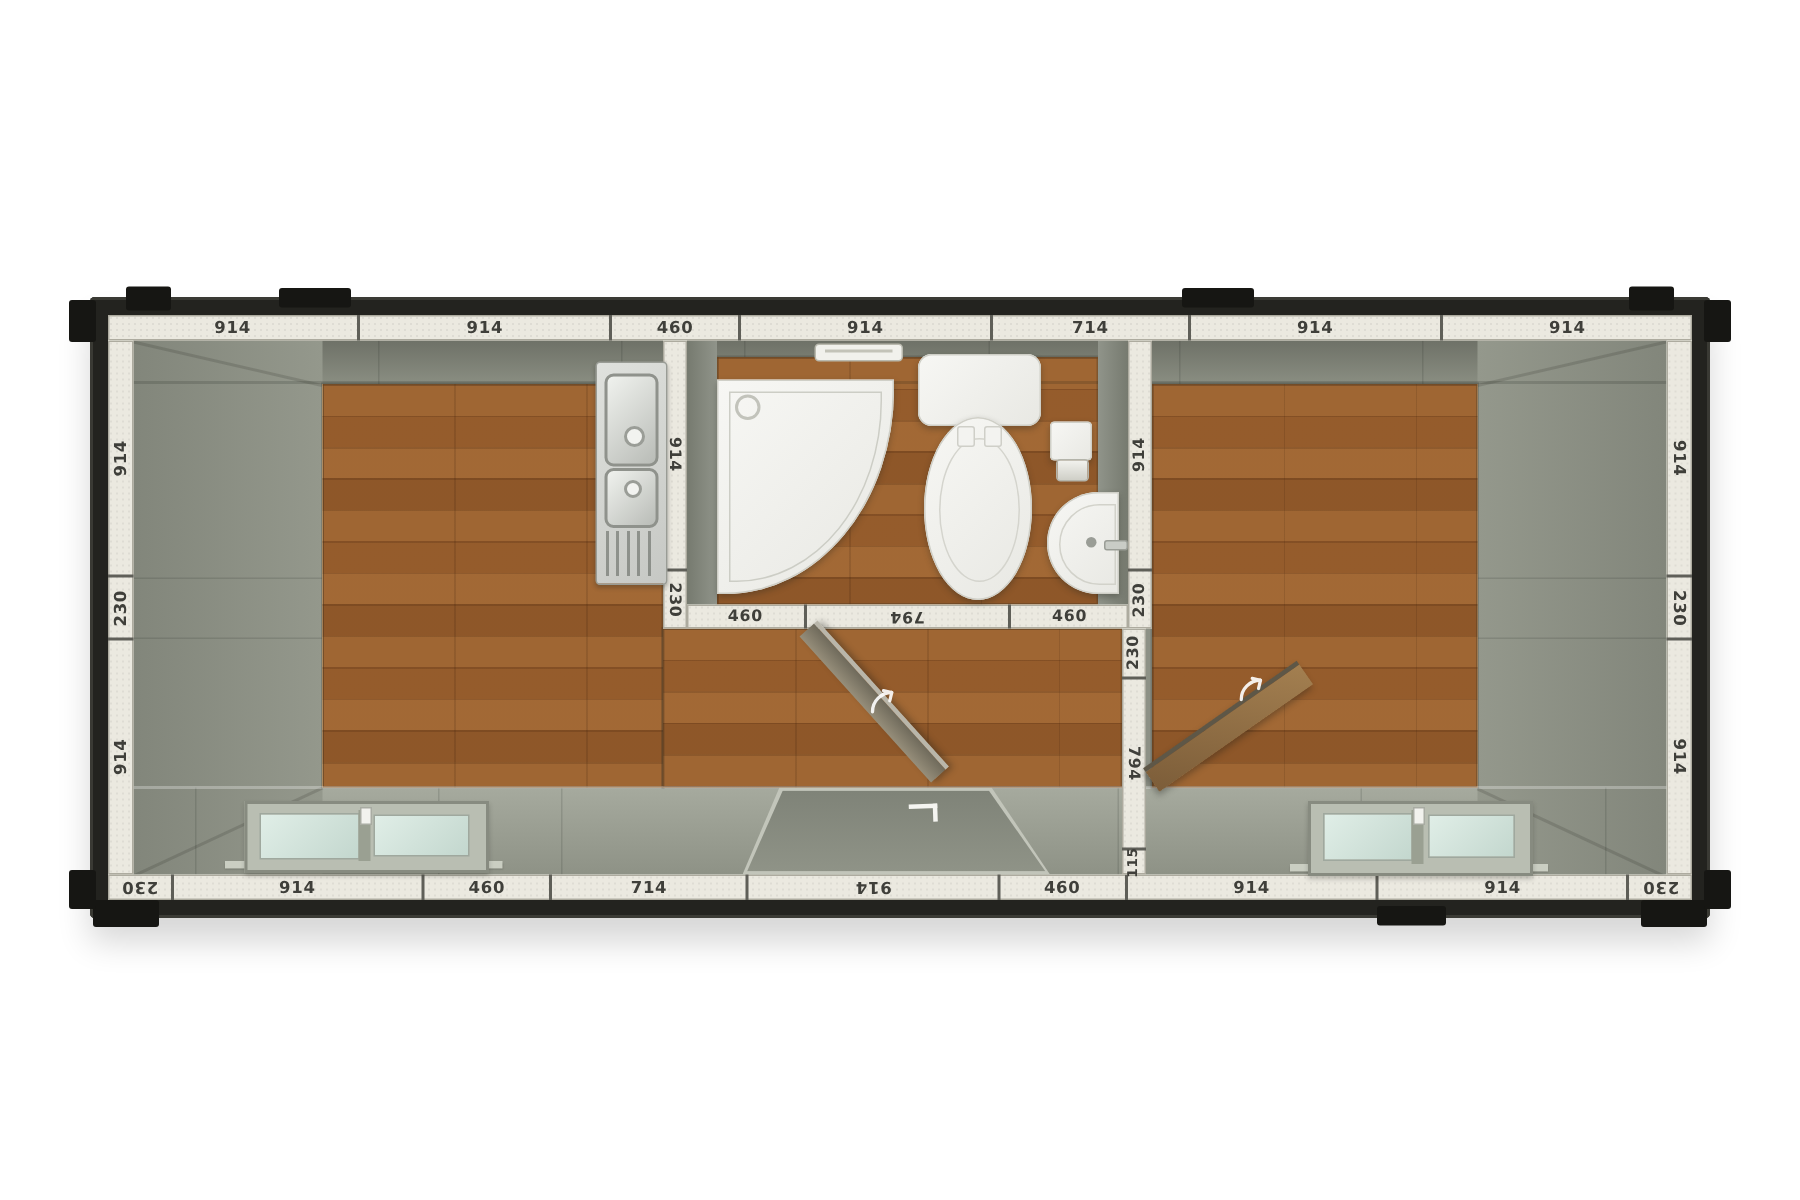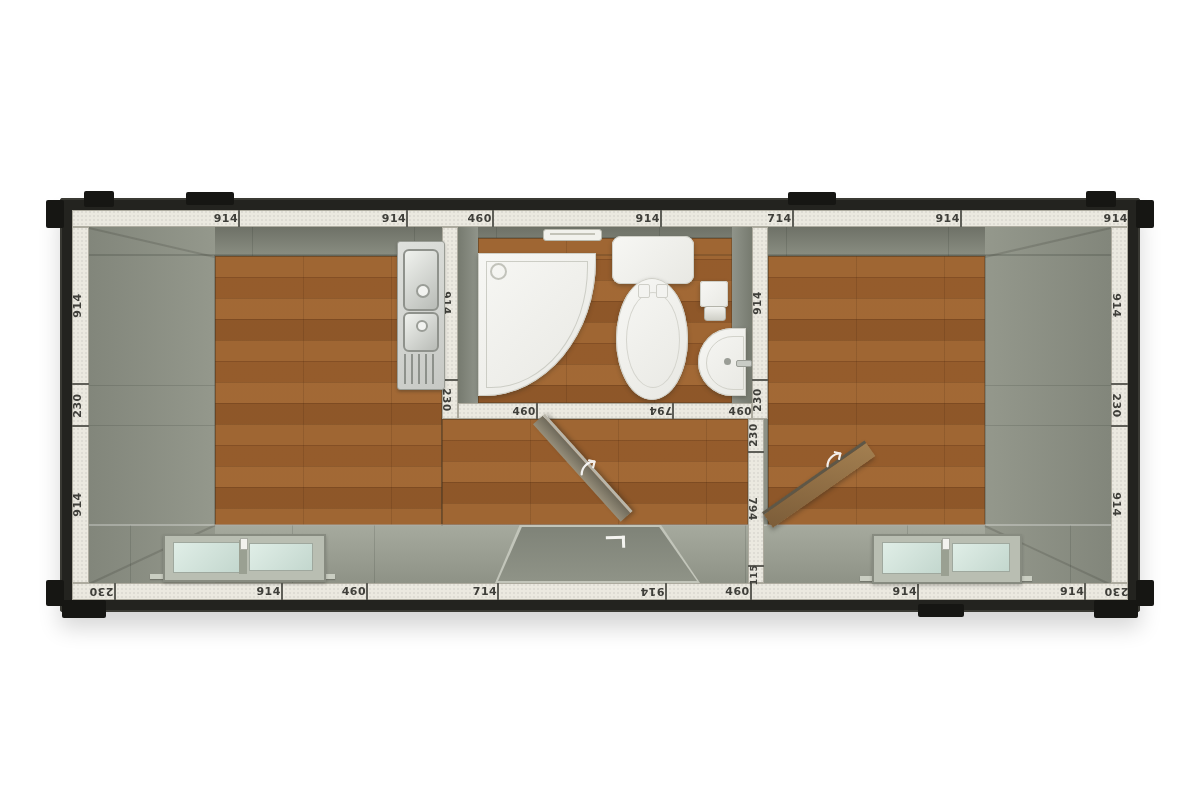--- a/index.html
+++ b/index.html
@@ -10,21 +10,21 @@
          box-shadow:0 16px 22px rgba(0,0,0,.16), inset 0 0 0 2px #3a3a34;}
   .inner-plate{left:72px;top:210px;width:1056px;height:390px;background:#8d9186;}
   .tab{background:#161613;border-radius:2px;}
   
   .strip{position:absolute;display:flex;background:#ebe9e0;
          background-image:radial-gradient(rgba(0,0,0,.055) 1px, transparent 1px);
          background-size:4px 4px;
          box-shadow:inset 0 0 0 1px #adab9f;}
   .strip.h{flex-direction:row;}
   .strip.v{flex-direction:column;}
-  .seg{position:relative;display:flex;align-items:center;justify-content:flex-end;
+  .seg{position:relative;display:flex;align-items:center;justify-content:center;
        font-weight:700;font-size:11px;letter-spacing:.5px;color:#3f3f3a;overflow:visible;}
   .strip.h .seg + .seg{border-left:2px solid #5f5f58;}
   .strip.v .seg + .seg{border-top:2px solid #5f5f58;}
   .seg span{display:inline-block;white-space:nowrap;}
   .rotl span{transform:rotate(-90deg);}
   .rotr span{transform:rotate(90deg);}
   .flip span{transform:rotate(180deg);}
   .small span{font-size:9px;}
   .wallstrip .seg{font-size:10.5px;}
   

